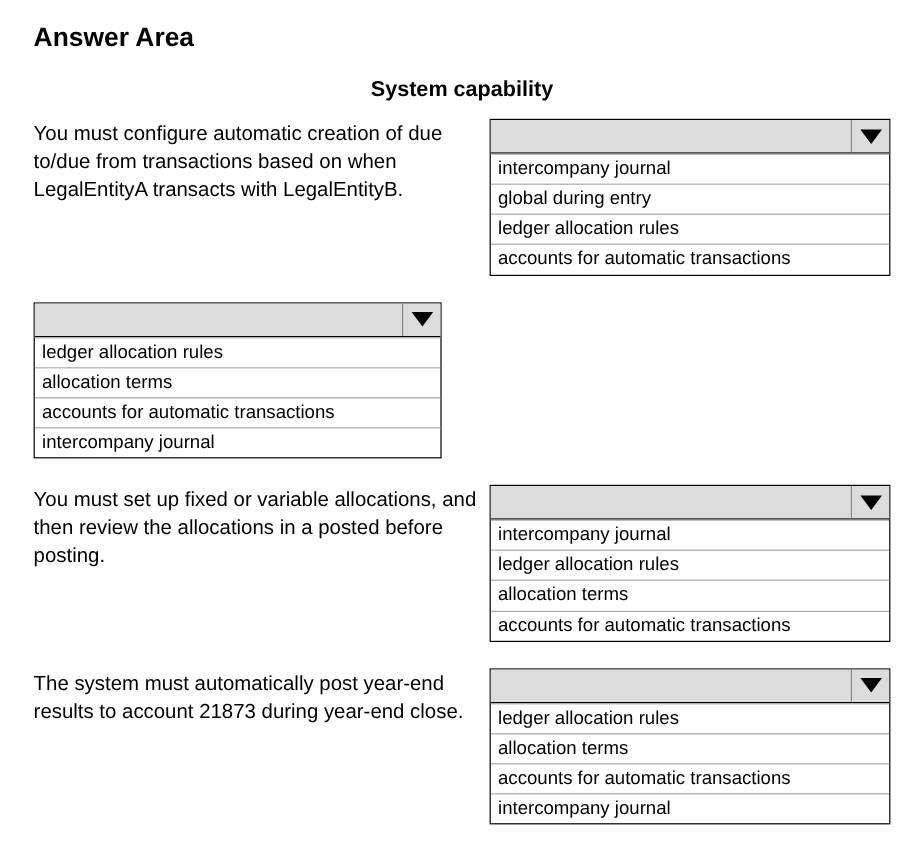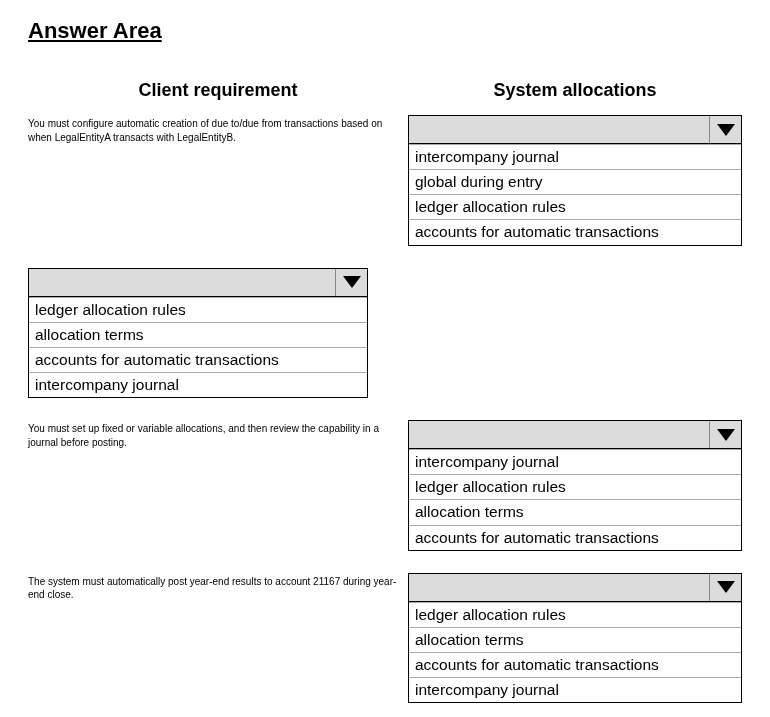--- a/index.html
+++ b/index.html
@@ -11,22 +11,21 @@
       font-family: 'Segoe UI', Arial, sans-serif;
       background: #ffffff;
       width: 770px;
       height: 717px;
       padding: 18px 28px;
       color: #000;
     }
     .title {
       font-size: 22px;
       font-weight: bold;
-      margin-bottom: 36px;
-      text-decoration: underline;
+      margin-bottom: 20px;
     }
     .headers {
       display: flex;
       margin-bottom: 14px;
     }
     .header-left {
       width: 380px;
       text-align: center;
       font-size: 18px;
       font-weight: bold;
@@ -36,21 +35,21 @@
       text-align: center;
       font-size: 18px;
       font-weight: bold;
     }
     .row {
       display: flex;
       margin-bottom: 22px;
     }
     .requirement {
       width: 380px;
-      font-size: 10px;
+      font-size: 17px;
       line-height: 1.35;
       padding-right: 10px;
       padding-top: 2px;
     }
     .capability {
       flex: 1;
       max-width: 340px;
     }
     .dropdown-box {
       border: 1.5px solid #000;
@@ -87,22 +86,21 @@
     .option:first-of-type {
       border-top: none;
     }
   </style>
 </head>
 <body>
 
 <div class="title">Answer Area</div>
 
 <div class="headers">
-  <div class="header-left">Client requirement</div>
-  <div class="header-right">System allocations</div>
+  <div class="header-right">System capability</div>
 </div>
 
 <div class="row">
   <div class="requirement">You must configure automatic creation of due to/due from transactions based on when LegalEntityA transacts with LegalEntityB.</div>
   <div class="capability">
     <div class="dropdown-box">
       <div class="dropdown-header">
         <div class="dropdown-arrow-cell">
           <div class="dropdown-arrow"></div>
         </div>
@@ -125,38 +123,38 @@
       </div>
       <div class="option">ledger allocation rules</div>
       <div class="option">allocation terms</div>
       <div class="option">accounts for automatic transactions</div>
       <div class="option">intercompany journal</div>
     </div>
   </div>
 </div>
 
 <div class="row">
-  <div class="requirement">You must set up fixed or variable allocations, and then review the capability in a journal before posting.</div>
+  <div class="requirement">You must set up fixed or variable allocations, and then review the allocations in a posted before posting.</div>
   <div class="capability">
     <div class="dropdown-box">
       <div class="dropdown-header">
         <div class="dropdown-arrow-cell">
           <div class="dropdown-arrow"></div>
         </div>
       </div>
       <div class="option">intercompany journal</div>
       <div class="option">ledger allocation rules</div>
       <div class="option">allocation terms</div>
       <div class="option">accounts for automatic transactions</div>
     </div>
   </div>
 </div>
 
 <div class="row">
-  <div class="requirement">The system must automatically post year-end results to account 21167 during year-end close.</div>
+  <div class="requirement">The system must automatically post year-end results to account 21873 during year-end close.</div>
   <div class="capability">
     <div class="dropdown-box">
       <div class="dropdown-header">
         <div class="dropdown-arrow-cell">
           <div class="dropdown-arrow"></div>
         </div>
       </div>
       <div class="option">ledger allocation rules</div>
       <div class="option">allocation terms</div>
       <div class="option">accounts for automatic transactions</div>

